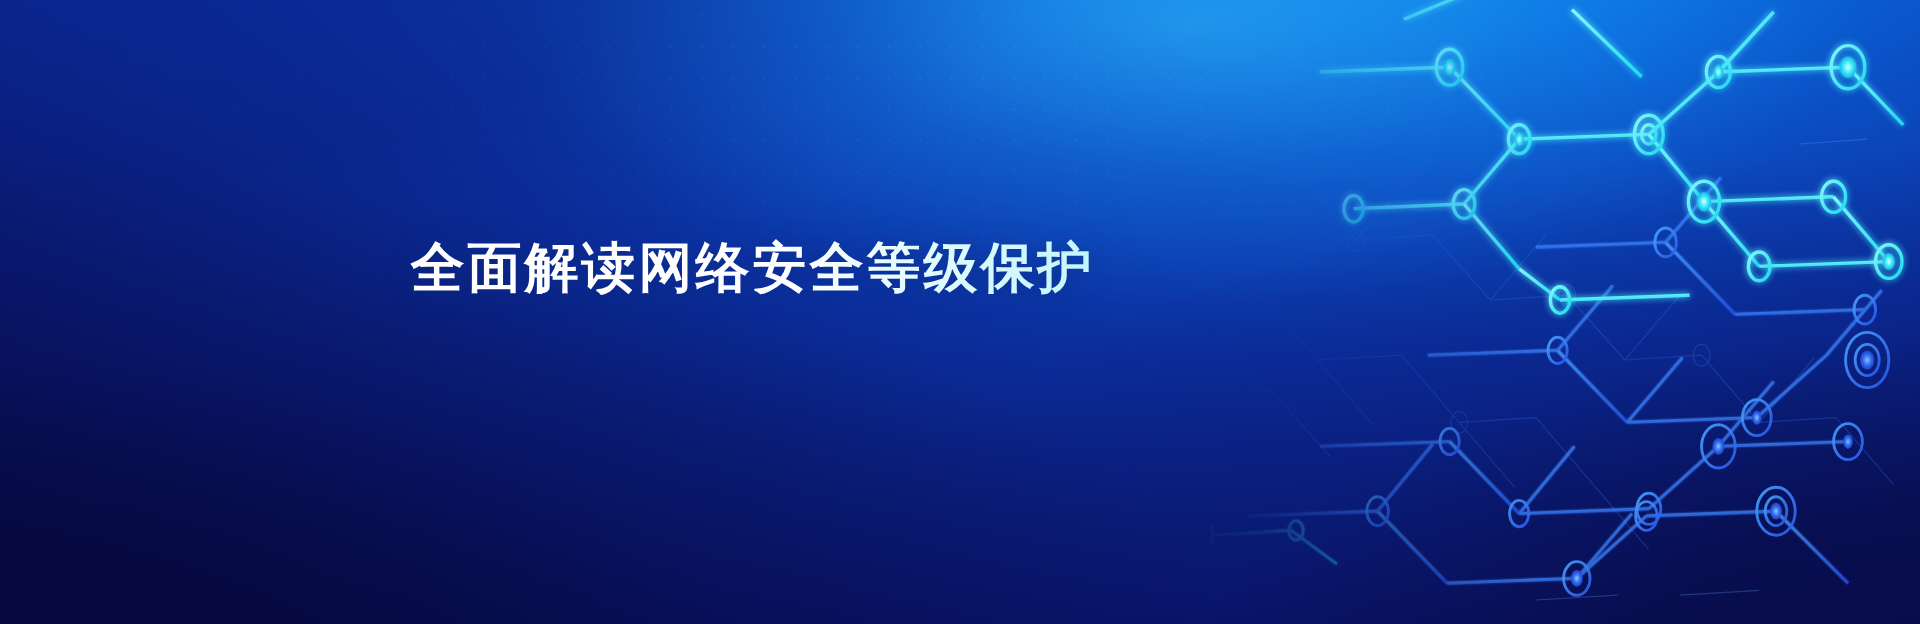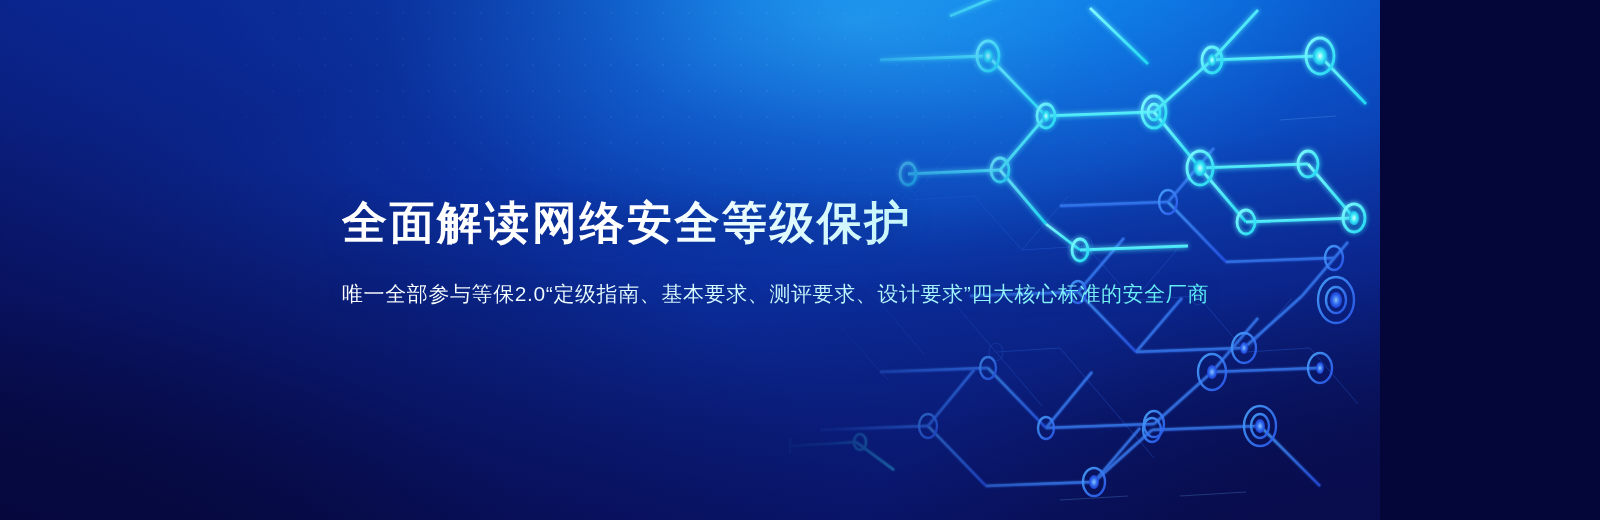--- a/index.html
+++ b/index.html
@@ -2,21 +2,21 @@
 <html><head>
 <meta charset="utf-8">
 <style>
   html, body {
     margin: 0;
     padding: 0;
     background: #04063a;
   }
   #banner {
     position: relative;
-    width: 1380px;
+    width: 1600px;
     height: 520px;
     overflow: hidden;
     font-family: "Liberation Sans", "DejaVu Sans", sans-serif;
     background: #0a2286;
   }
 
   
   .bg-layer {
     position: absolute;
     inset: 0;
@@ -302,16 +302,15 @@
 
       <g stroke="#6ab8ff" stroke-width="1" fill="none" opacity="0.25">
         <path d="M0 330 L80 326 M80 326 L128 380 M0 110 L54 106
                  M300 500 L368 496 M420 496 L486 492 M520 120 L576 116"></path>
       </g>
     </svg>
   </div>
 
   <div class="text-block">
     <h1 class="headline">全面解读网络安全等级保护</h1>
-    <p class="subhead">唯一全部参与等保2.0“定级指南、基本要求、测评要求、设计要求”四大核心标准的安全厂商</p>
   </div>
 
 </div>
 
 </body></html>

